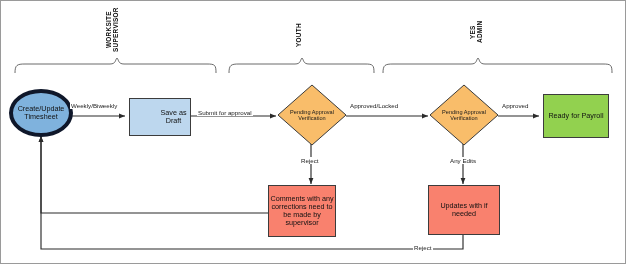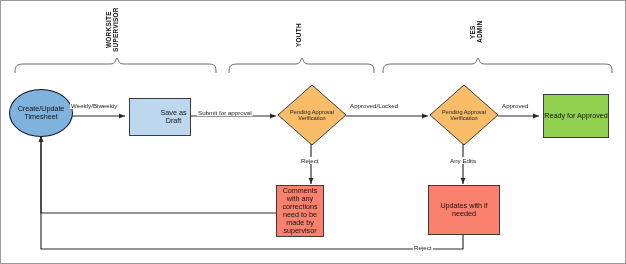--- a/index.html
+++ b/index.html
@@ -39,21 +39,21 @@
   }
   .node-process {
     border: 1px solid #3c3c3c;
     font-size: 7.2px;
   }
   .node-blue { background: #bdd7ee; }
   .node-green { background: #92d14f; }
   .node-red { background: #f9816e; }
   .node-ellipse {
     background: #7fb2dd;
-    border: 1px solid #0f172a;
+    border: 4px solid #0f172a;
     border-radius: 50%;
     font-size: 7.2px;
   }
   .node-decision {
     background: #f9bd6a;
     font-size: 5.6px;
     color: #1a1a1a;
   }
   .node-decision .dec-shape {
     position: absolute;
@@ -140,24 +140,24 @@
   </div>
 
   <div class="node node-decision" style="left:428px; top:83px; width:70px; height:62px; background:transparent;">
     <svg class="dec-shape" viewBox="0 0 70 62" xmlns="http://www.w3.org/2000/svg">
       <polygon points="35,1 69,31 35,61 1,31" fill="#f9bd6a" stroke="#3c3c3c" stroke-width="1"></polygon>
     </svg>
     <span class="dec-label">Pending Approval Verification</span>
   </div>
 
   <div class="node node-process node-green" style="left:542px; top:93px; width:66px; height:44px;">
-    <span>Ready for Approved</span>
+    <span>Ready for Payroll</span>
   </div>
 
-  <div class="node node-process node-red" style="left:275px; top:184px; width:48px; height:52px;">
+  <div class="node node-process node-red" style="left:267px; top:184px; width:68px; height:52px;">
     <span>Comments with any corrections need to be made by supervisor</span>
   </div>
 
   <div class="node node-process node-red" style="left:427px; top:184px; width:72px; height:50px;">
     <span>Updates with if needed</span>
   </div>
 
   <div class="edge-label" style="left:69px; top:101px;">Weekly/Biweekly</div>
   <div class="edge-label" style="left:196px; top:108px;">Submit for approval</div>
   <div class="edge-label" style="left:348px; top:101px;">Approved/Locked</div>

